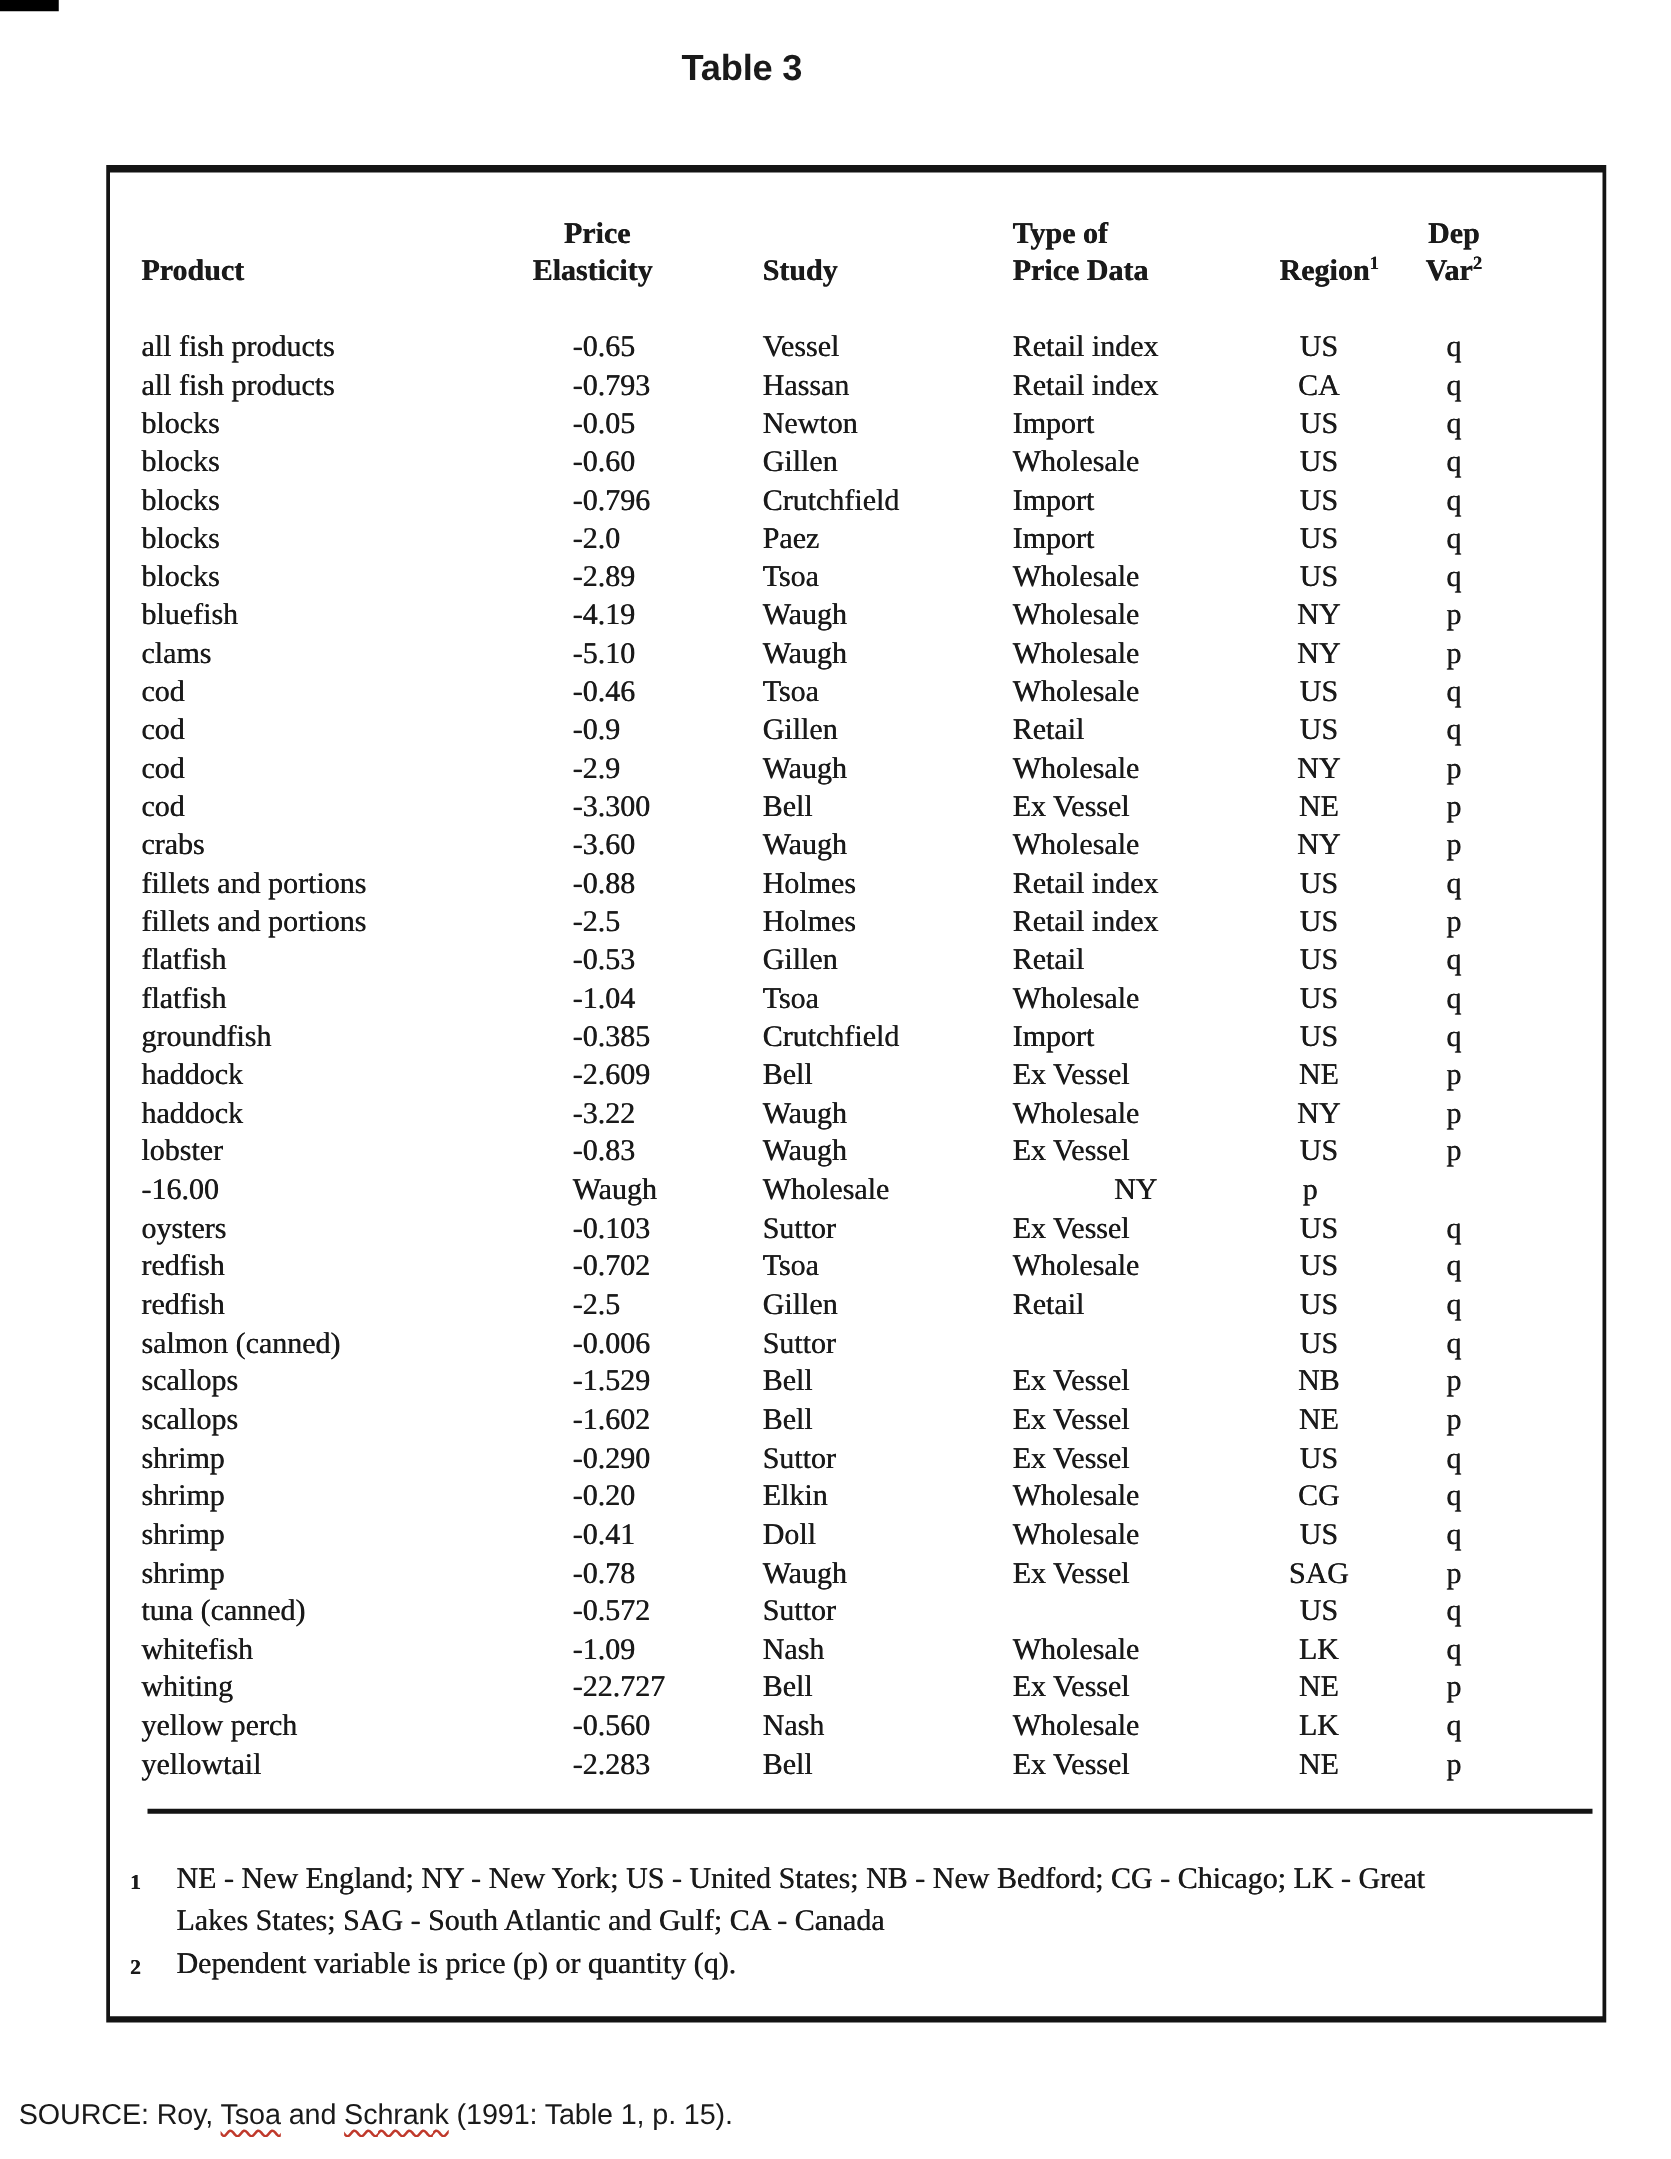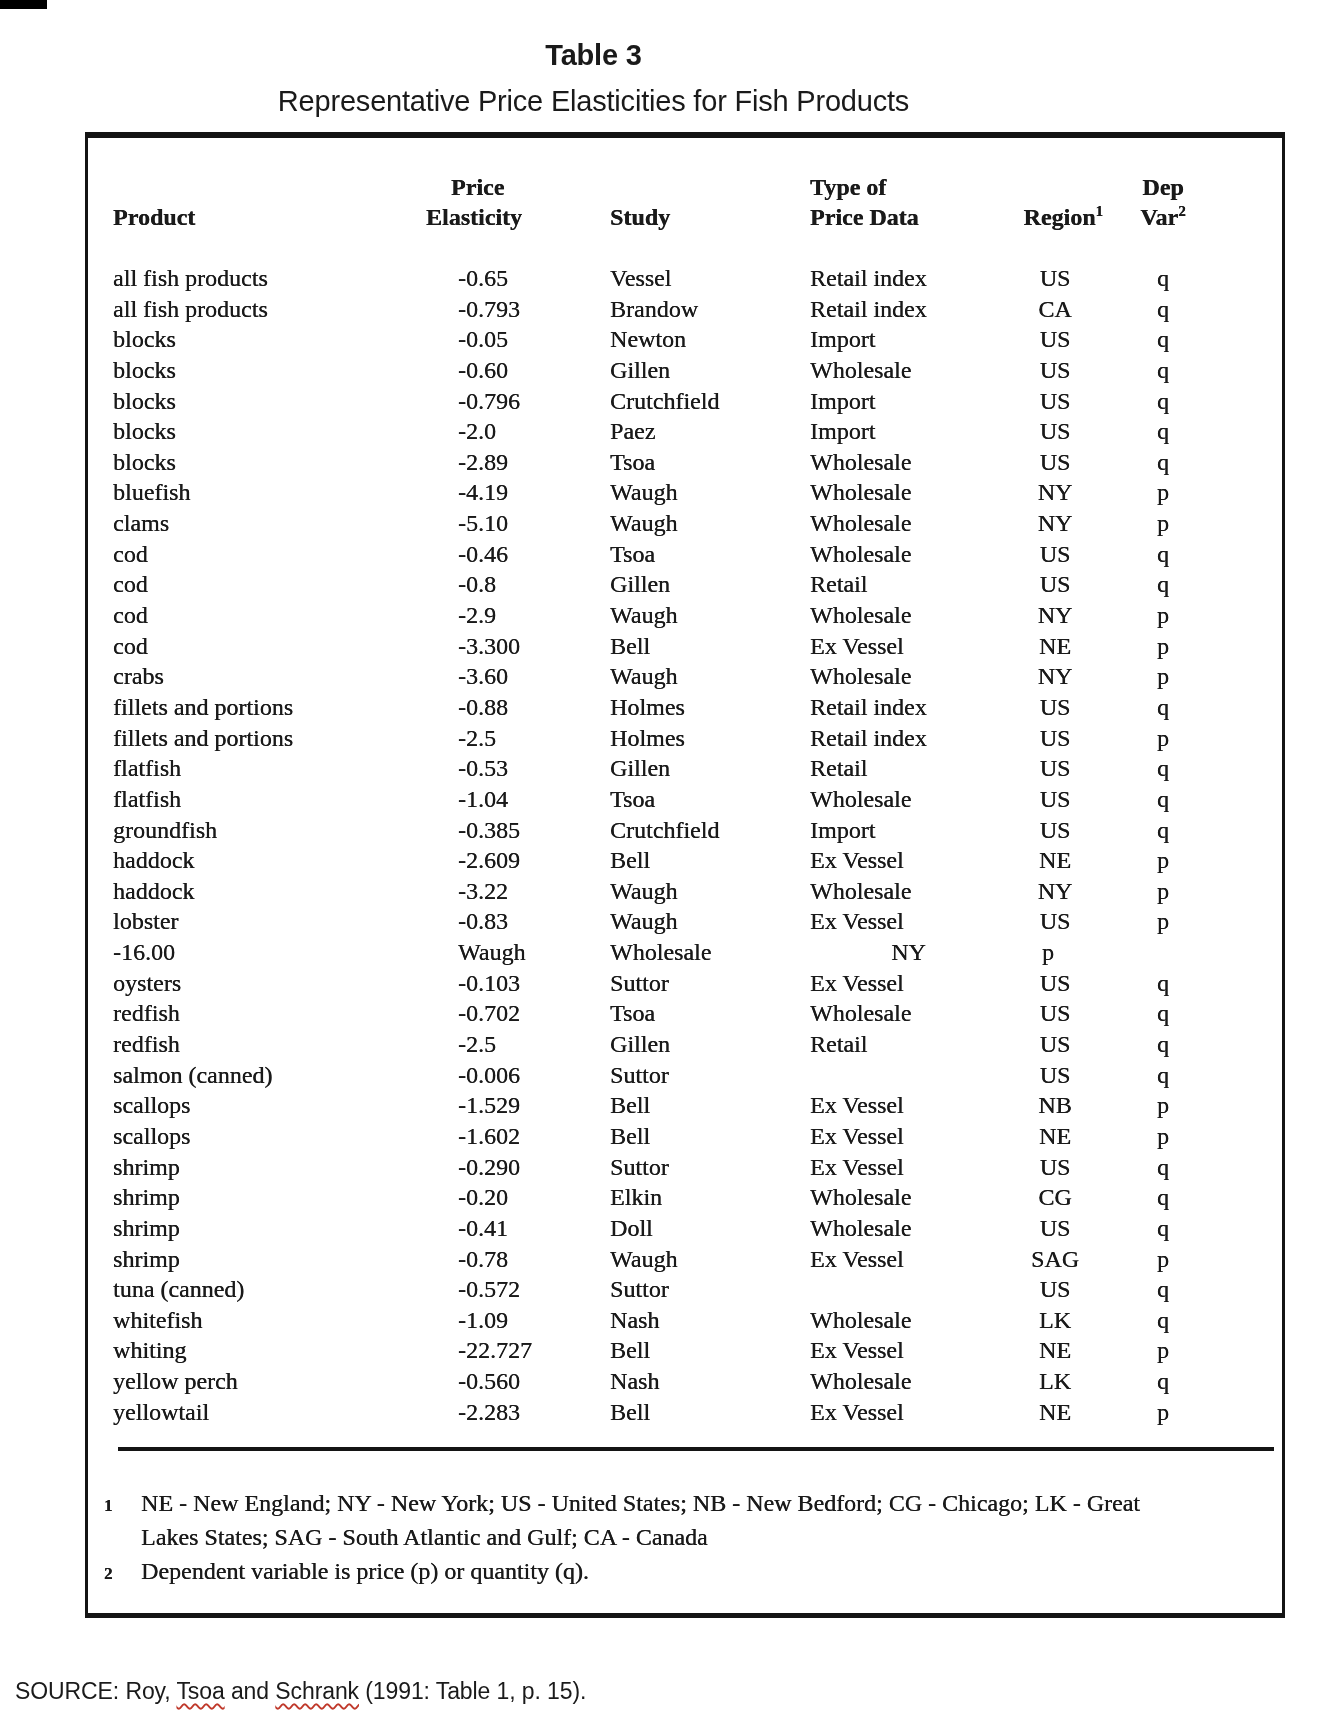--- a/index.html
+++ b/index.html
@@ -99,21 +99,20 @@
     text-underline-offset: 4px;
   }
 </style>
 </head>
 <body>
 
 <div class="scan-mark"></div>
 
 <div class="titleblock">
   <div class="title-number">Table 3</div>
-  <div class="title-text">Representative Price Elasticities for Fish Products</div>
 </div>
 
 <div class="table-box">
 
   <div class="thead grid-cols">
     <div class="hcell c0">
       <span class="h1"></span>
       <span class="h2"><span>Product</span><sup class="hsup"></sup></span>
     </div>
     <div class="hcell c1">
@@ -143,21 +142,21 @@
         <span class="cell c0">all fish products</span>
         <span class="cell c1">-0.65</span>
         <span class="cell c2">Vessel</span>
         <span class="cell c3">Retail index</span>
         <span class="cell c4">US</span>
         <span class="cell c5">q</span>
       </div>
       <div class="trow grid-cols">
         <span class="cell c0">all fish products</span>
         <span class="cell c1">-0.793</span>
-        <span class="cell c2">Brandow</span>
+        <span class="cell c2">Hassan</span>
         <span class="cell c3">Retail index</span>
         <span class="cell c4">CA</span>
         <span class="cell c5">q</span>
       </div>
       <div class="trow grid-cols">
         <span class="cell c0">blocks</span>
         <span class="cell c1">-0.05</span>
         <span class="cell c2">Newton</span>
         <span class="cell c3">Import</span>
         <span class="cell c4">US</span>
@@ -214,21 +213,21 @@
       <div class="trow grid-cols">
         <span class="cell c0">cod</span>
         <span class="cell c1">-0.46</span>
         <span class="cell c2">Tsoa</span>
         <span class="cell c3">Wholesale</span>
         <span class="cell c4">US</span>
         <span class="cell c5">q</span>
       </div>
       <div class="trow grid-cols">
         <span class="cell c0">cod</span>
-        <span class="cell c1">-0.8</span>
+        <span class="cell c1">-0.9</span>
         <span class="cell c2">Gillen</span>
         <span class="cell c3">Retail</span>
         <span class="cell c4">US</span>
         <span class="cell c5">q</span>
       </div>
       <div class="trow grid-cols">
         <span class="cell c0">cod</span>
         <span class="cell c1">-2.9</span>
         <span class="cell c2">Waugh</span>
         <span class="cell c3">Wholesale</span>

